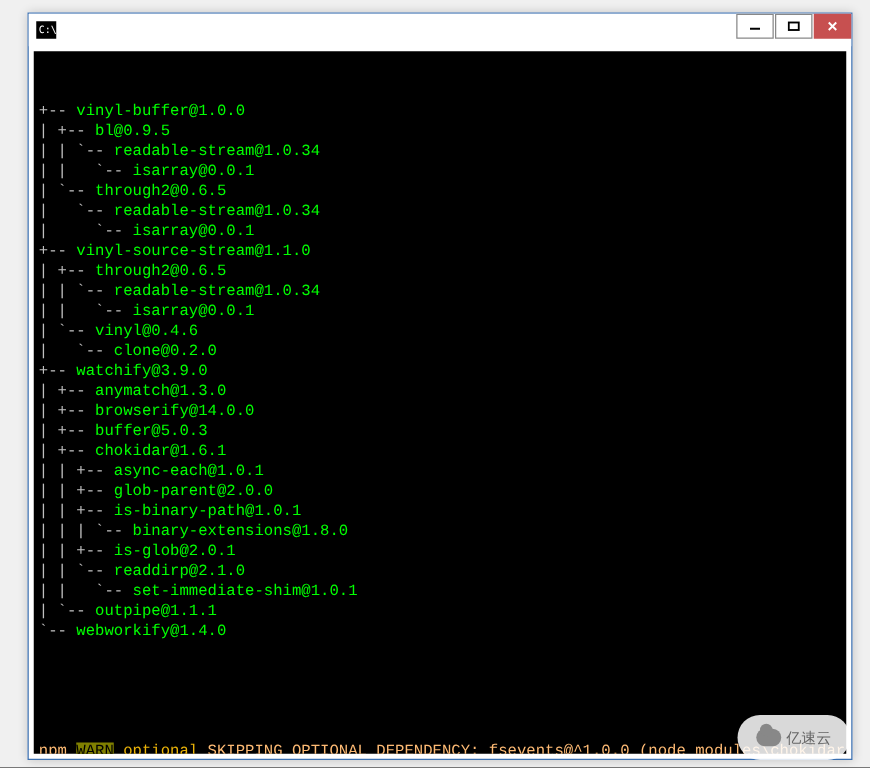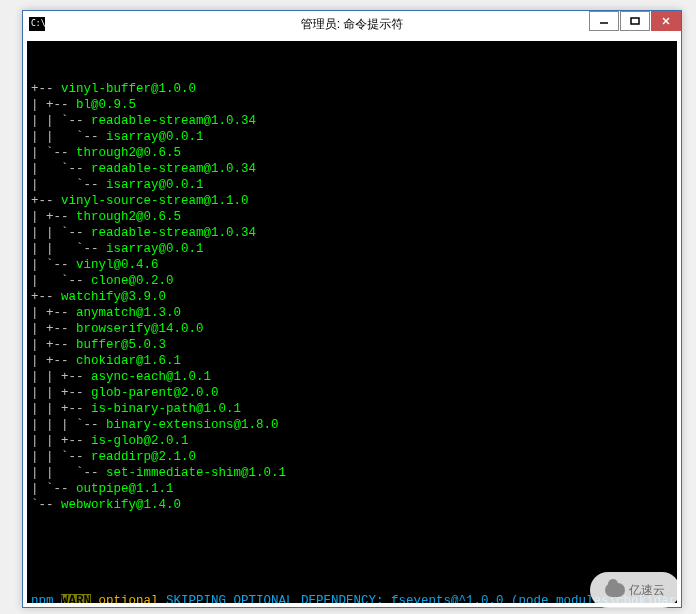--- a/index.html
+++ b/index.html
@@ -98,27 +98,26 @@
     }
     .tree-text {
       color: #c0c0c0;
     }
     .pkg-name {
       color: #00ff00;
     }
     .npm-warn {
       background: #808000;
       color: #000;
-      font-weight: bold;
     }
     .npm-optional {
       color: #eab308;
     }
     .npm-regular {
-      color: #0ea5e9;
+      color: #fdba74;
     }
     .watermark {
       position: absolute;
       left: 198px;
       top: 272px;
       color: rgba(200,200,200,0.5);
       font-family: "Microsoft YaHei", sans-serif;
       font-size: 16px;
       pointer-events: none;
     }
@@ -157,21 +156,20 @@
     .line {
       height: 16px;
     }
   </style>
 </head>
 <body>
 
 <div class="window">
   <div class="titlebar">
     <div class="titlebar-icon">C:\</div>
-    <div class="titlebar-title">管理员: 命令提示符</div>
     <div class="window-controls">
       <div class="ctrl-btn ctrl-min">
         <svg width="10" height="10">
             <line x1="1" y1="7" x2="9" y2="7" stroke="#000" stroke-width="1.5"></line>
           </svg>
       </div>
       <div class="ctrl-btn ctrl-max">
         <svg width="10" height="10">
             <rect x="1" y="2" width="8" height="6" fill="none" stroke="#000" stroke-width="1.5"></rect>
           </svg>

